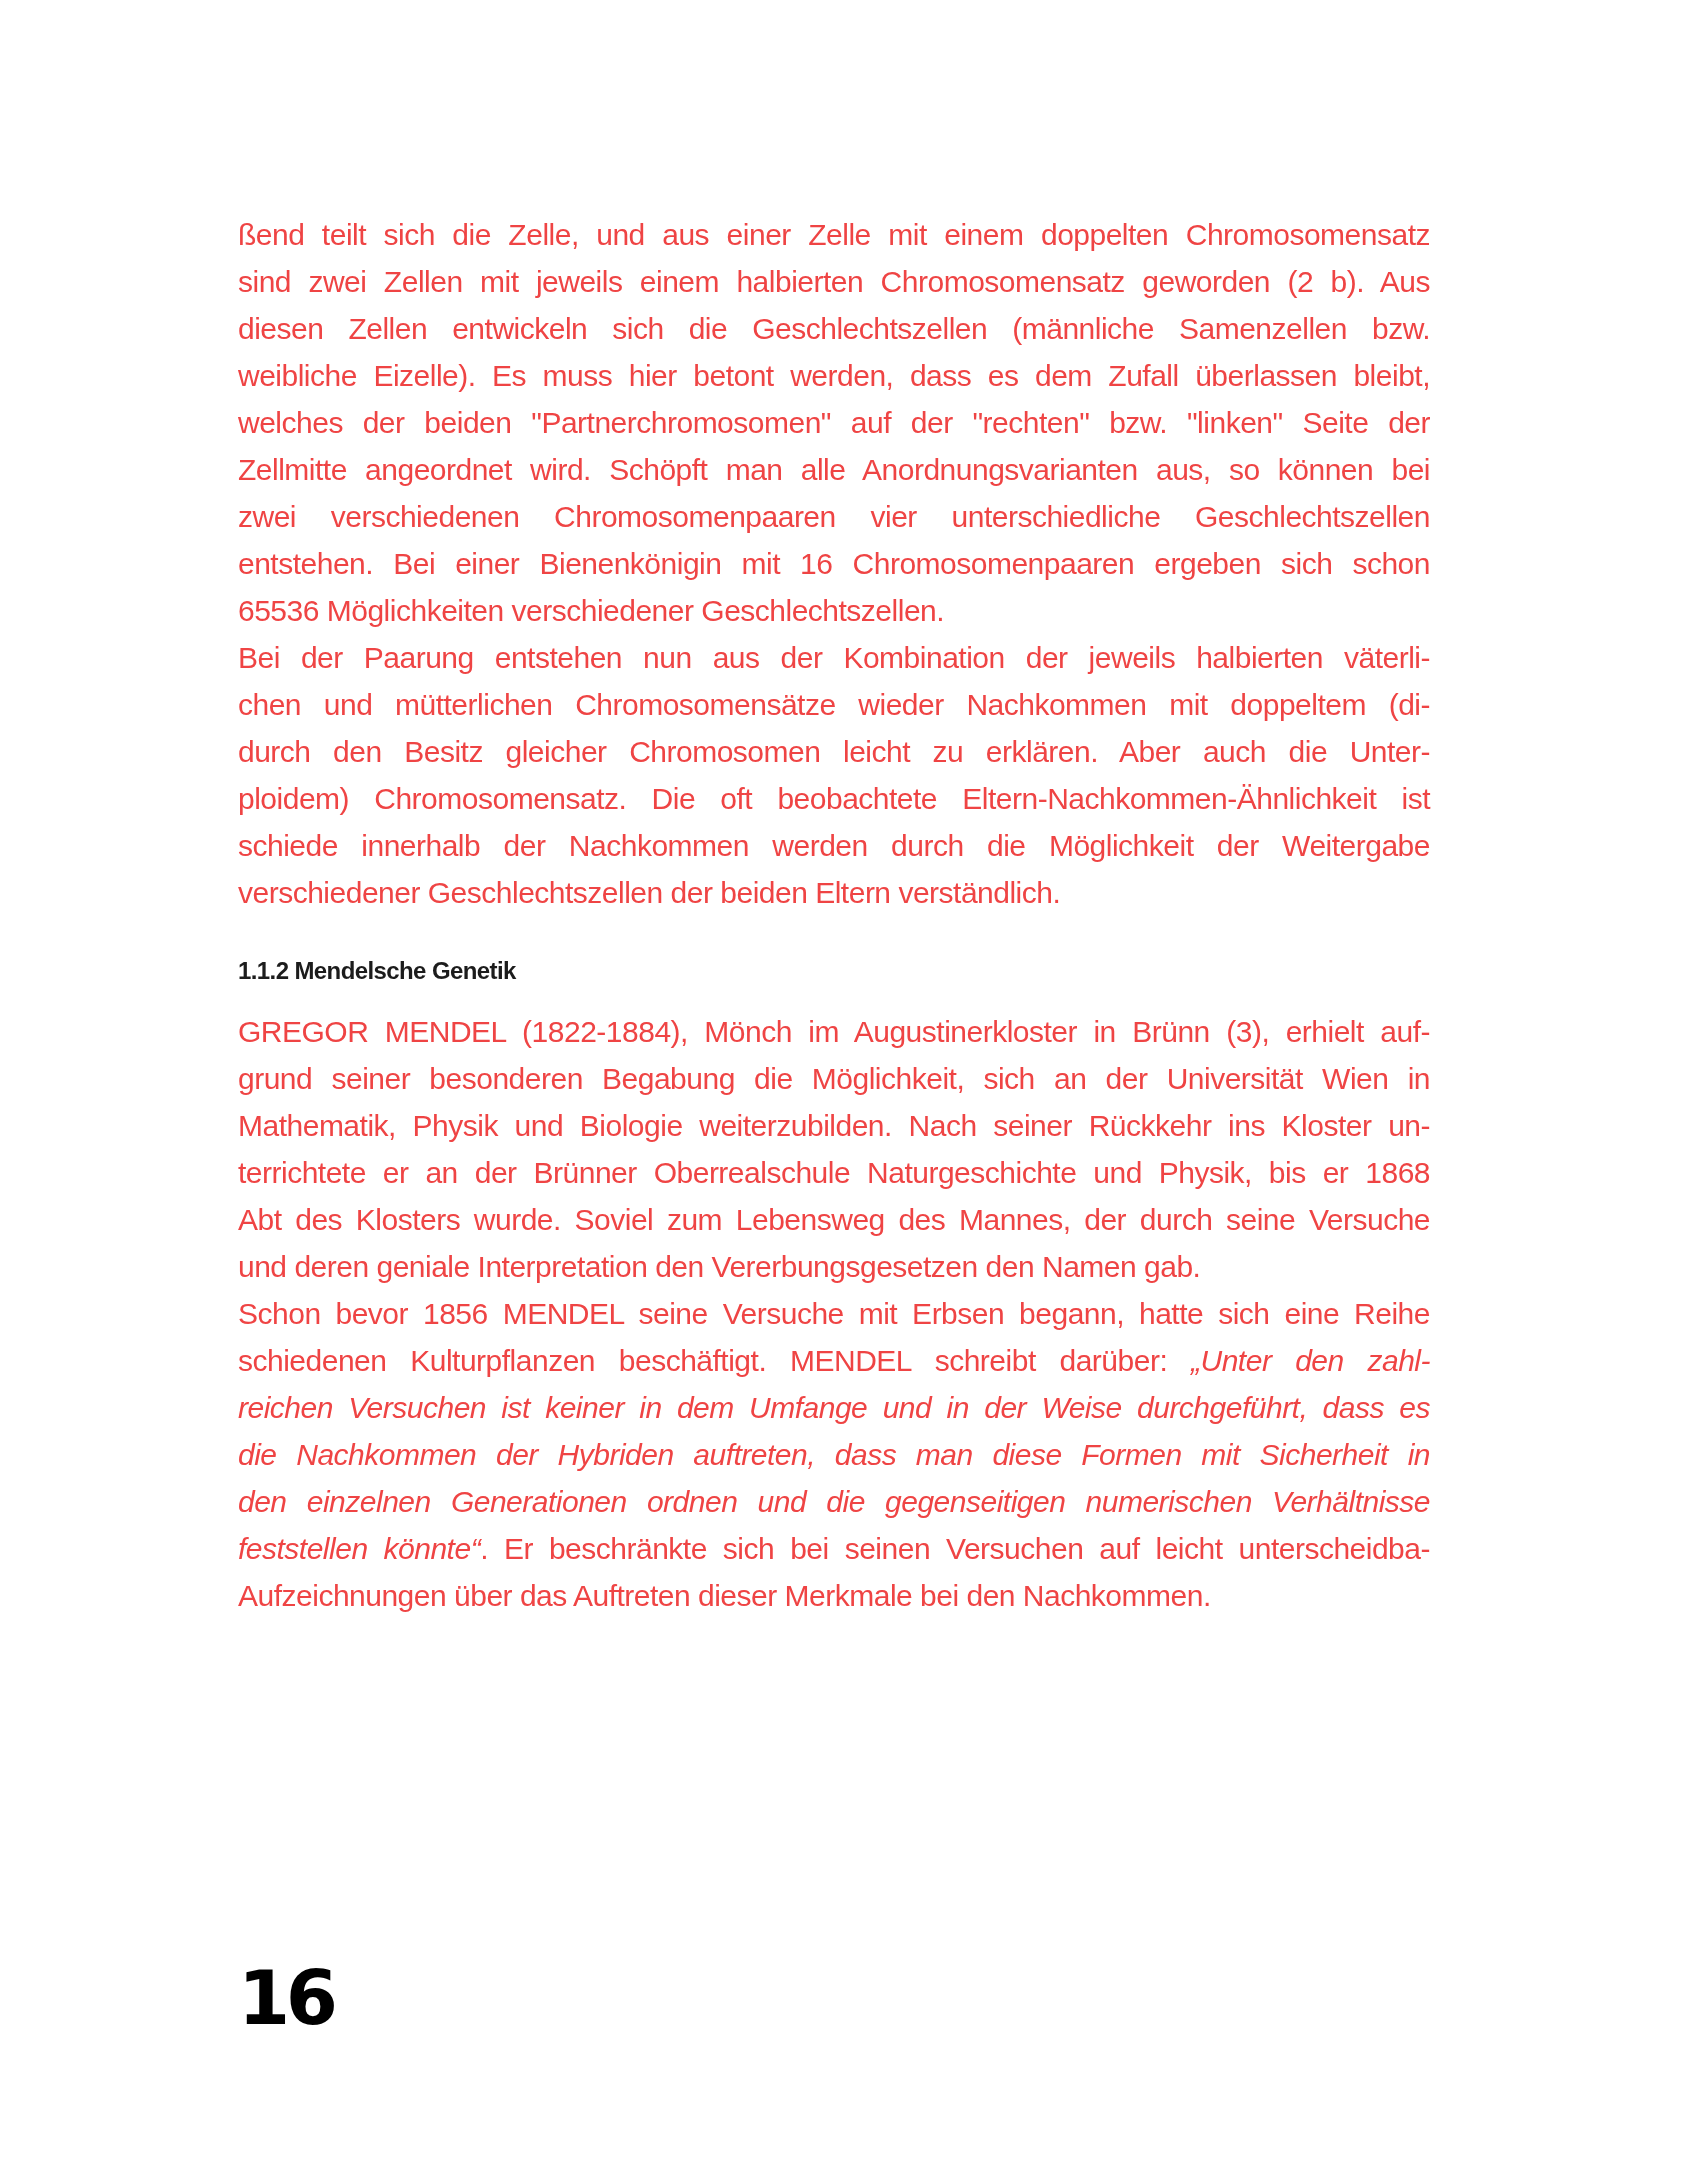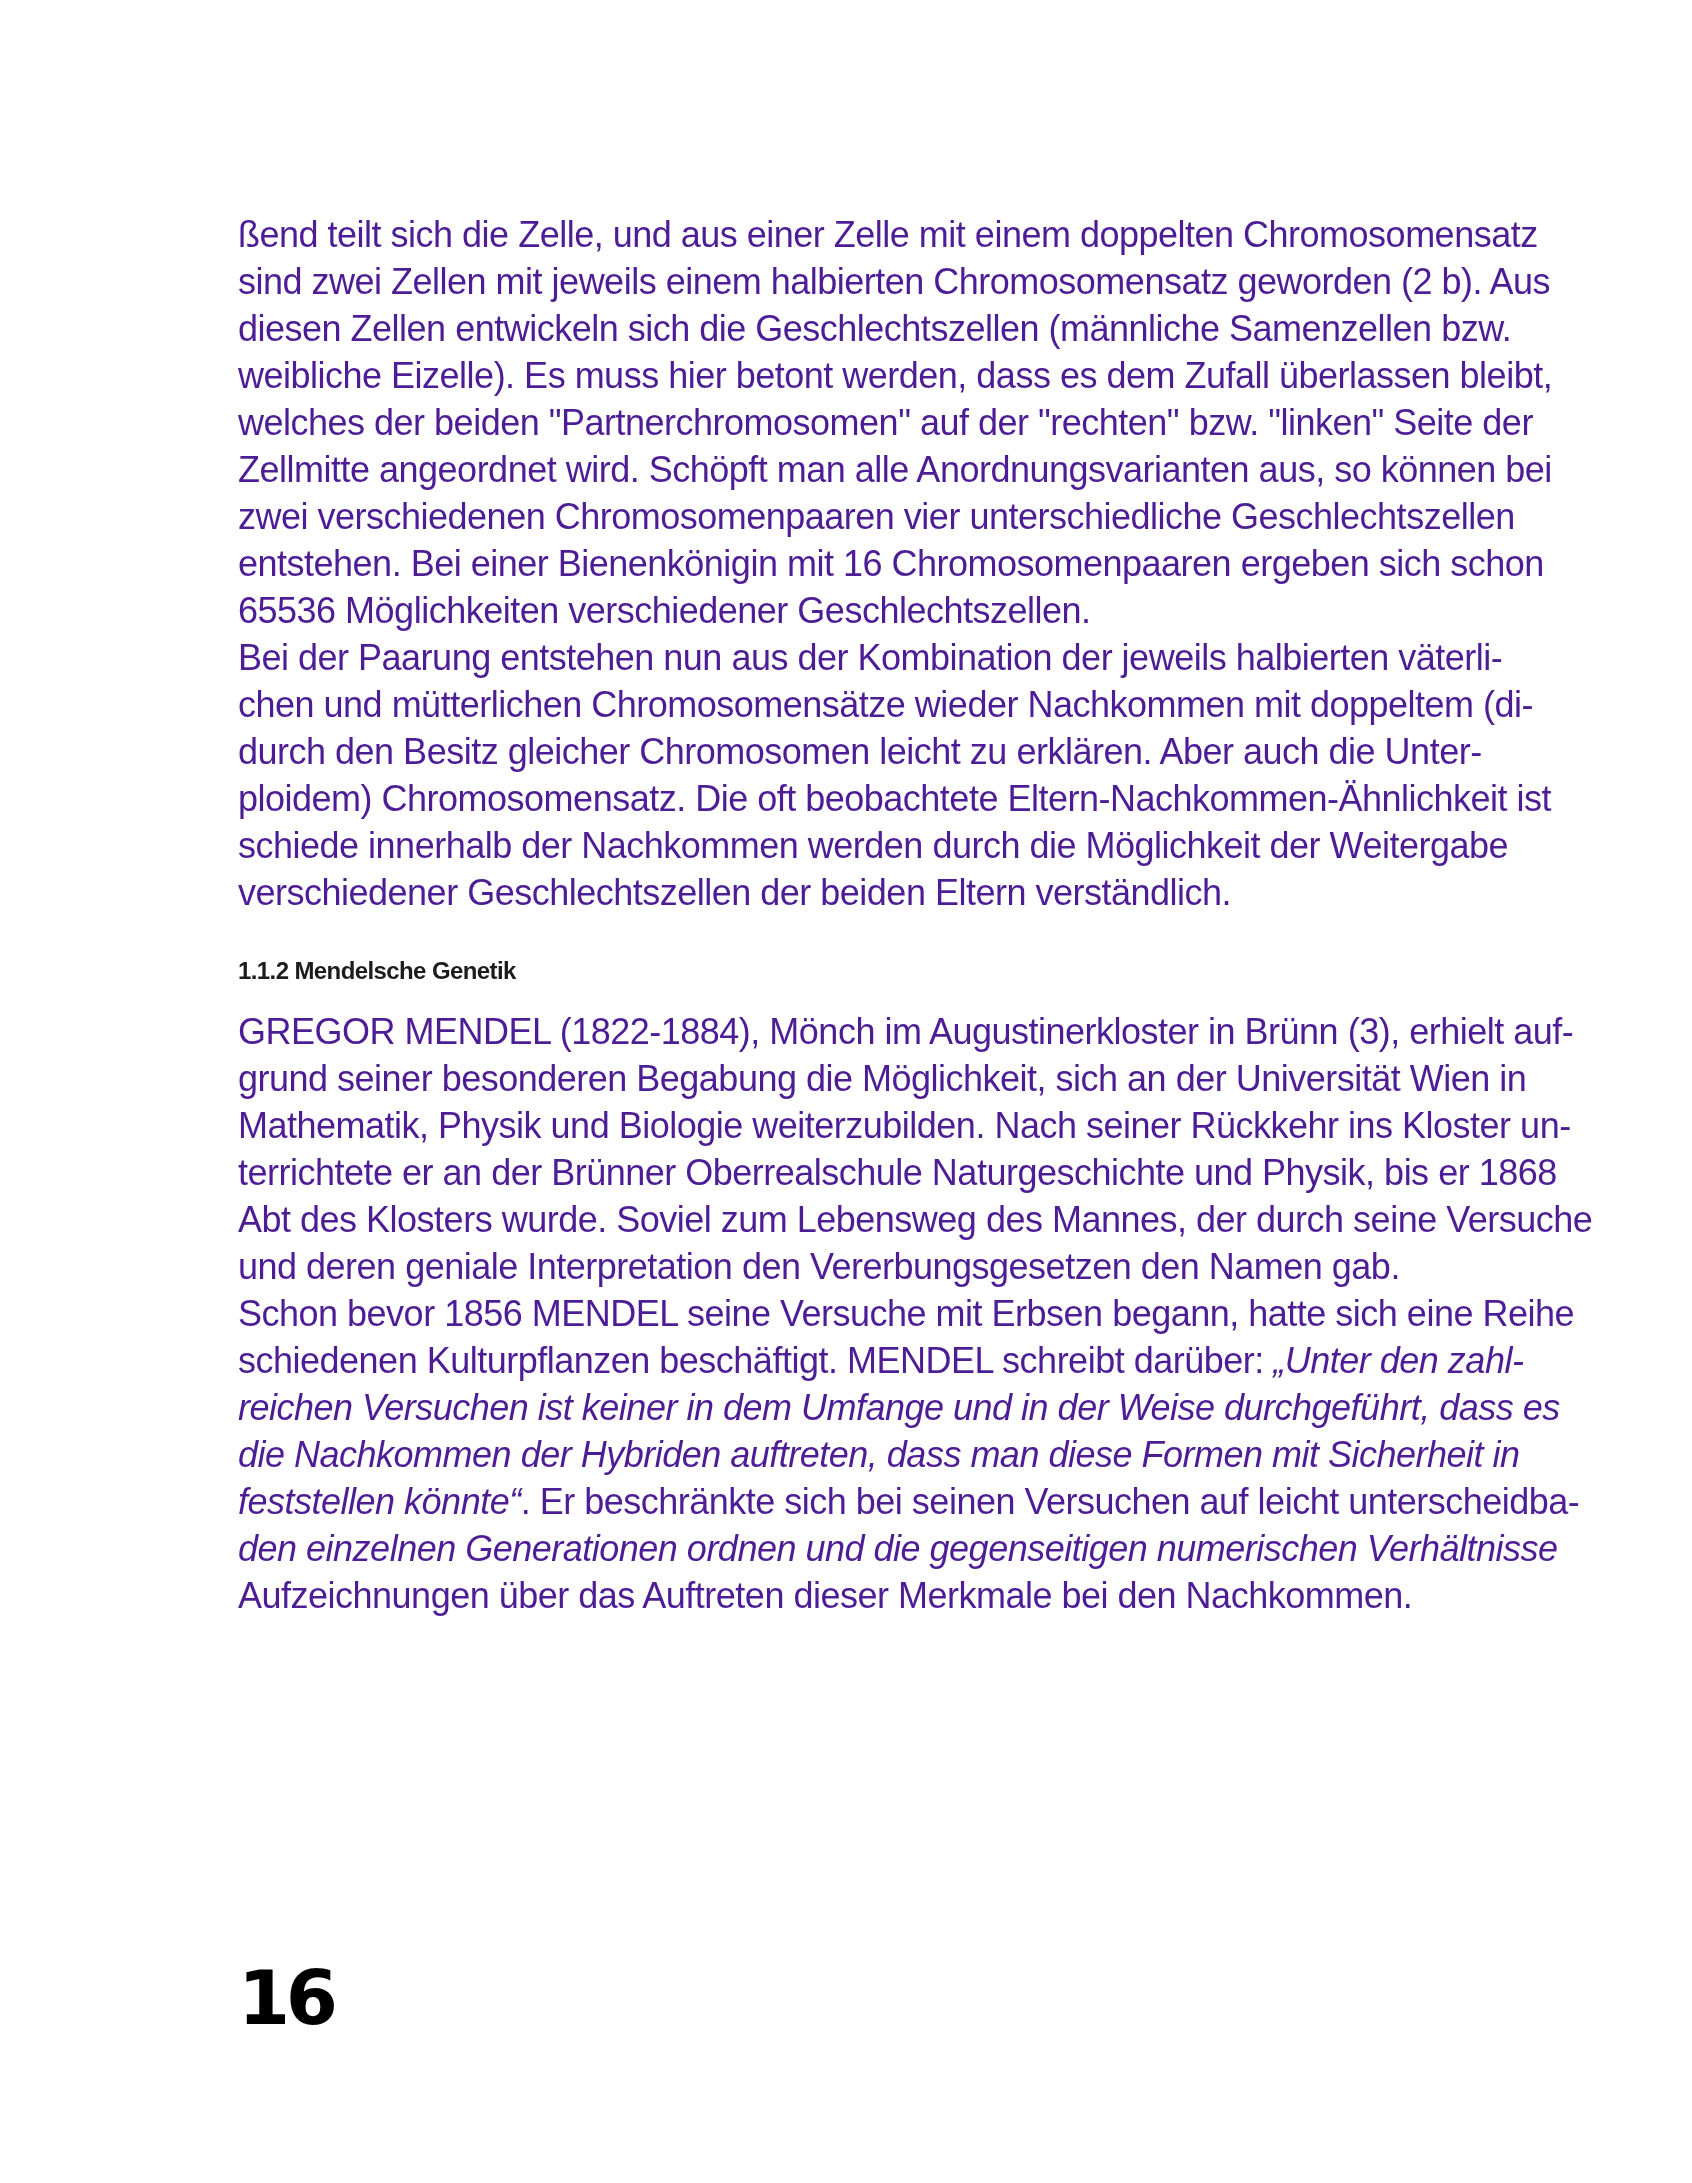--- a/index.html
+++ b/index.html
@@ -18,22 +18,22 @@
       left: 0; top: 0;
       width: 1693px;
       height: 2183px;
       background: #ffffff;
     }
     .text-block {
       position: absolute;
       left: 238px;
       width: 1192px;
       font-family: "Liberation Sans", sans-serif;
-      color: #4c1d95;
-      font-size: 36px;
+      color: #ef4444;
+      font-size: 30px;
       line-height: 47px;
       letter-spacing: -0.5px;
     }
     .para1 { top: 211px; }
     .para-line {
       display: block;
       text-align: justify;
       text-align-last: justify;
       white-space: nowrap;
       height: 47px;
@@ -103,21 +103,21 @@
     <span class="para-line"><span class="jt">GREGOR MENDEL (1822-1884), Mönch im Augustinerkloster in Brünn (3), erhielt auf-</span></span>
     <span class="para-line"><span class="jt">grund seiner besonderen Begabung die Möglichkeit, sich an der Universität Wien in</span></span>
     <span class="para-line"><span class="jt">Mathematik, Physik und Biologie weiterzubilden. Nach seiner Rückkehr ins Kloster un-</span></span>
     <span class="para-line"><span class="jt">terrichtete er an der Brünner Oberrealschule Naturgeschichte und Physik, bis er 1868</span></span>
     <span class="para-line"><span class="jt">Abt des Klosters wurde. Soviel zum Lebensweg des Mannes, der durch seine Versuche</span></span>
     <span class="para-line last"><span class="jt">und deren geniale Interpretation den Vererbungsgesetzen den Namen gab.</span></span>
     <span class="para-line"><span class="jt">Schon bevor 1856 MENDEL seine Versuche mit Erbsen begann, hatte sich eine Reihe</span></span>
     <span class="para-line"><span class="jt"><span>schiedenen Kulturpflanzen beschäftigt. MENDEL schreibt darüber: </span><span class="it">„Unter den zahl-</span></span></span>
     <span class="para-line it"><span class="jt">reichen Versuchen ist keiner in dem Umfange und in der Weise durchgeführt, dass es</span></span>
     <span class="para-line it"><span class="jt">die Nachkommen der Hybriden auftreten, dass man diese Formen mit Sicherheit in</span></span>
+    <span class="para-line it"><span class="jt">den einzelnen Generationen ordnen und die gegenseitigen numerischen Verhältnisse</span></span>
     <span class="para-line"><span class="jt"><span class="it">feststellen könnte“</span><span>. Er beschränkte sich bei seinen Versuchen auf leicht unterscheidba-</span></span></span>
-    <span class="para-line it"><span class="jt">den einzelnen Generationen ordnen und die gegenseitigen numerischen Verhältnisse</span></span>
     <span class="para-line last"><span class="jt">Aufzeichnungen über das Auftreten dieser Merkmale bei den Nachkommen.</span></span>
   </div>
 
   <div class="page-number">16</div>
 
 </div>
 
 
 </body></html>

